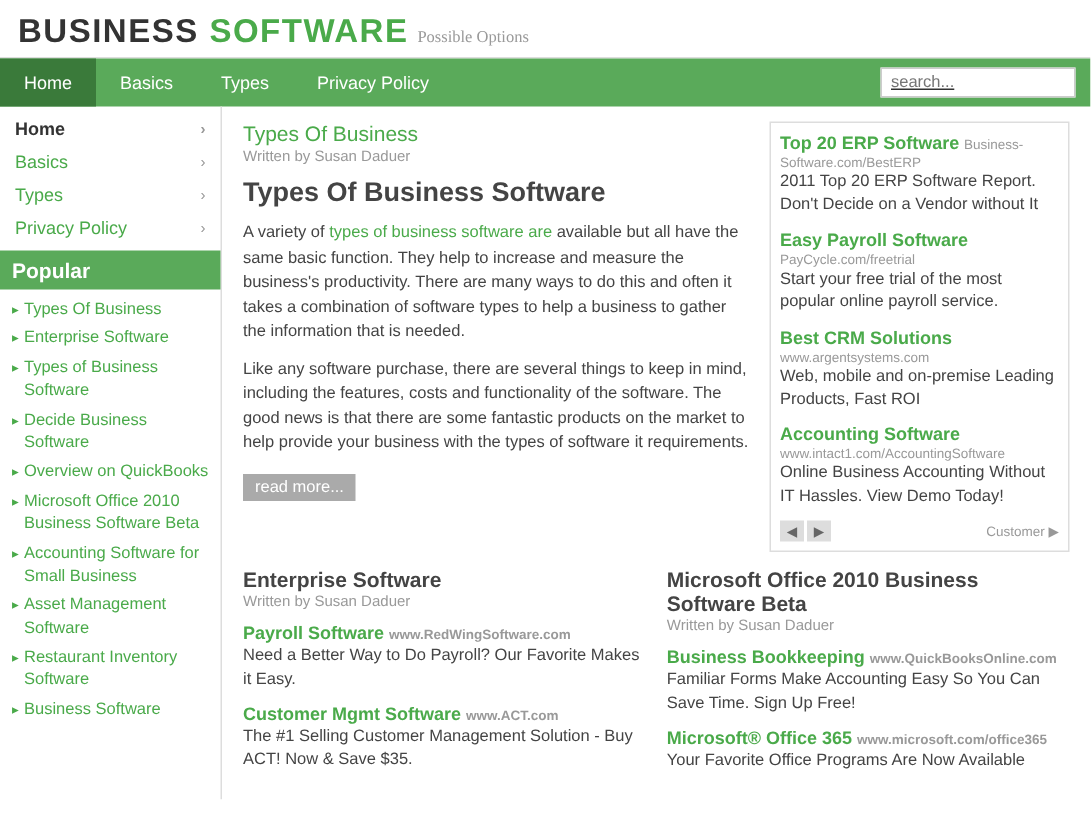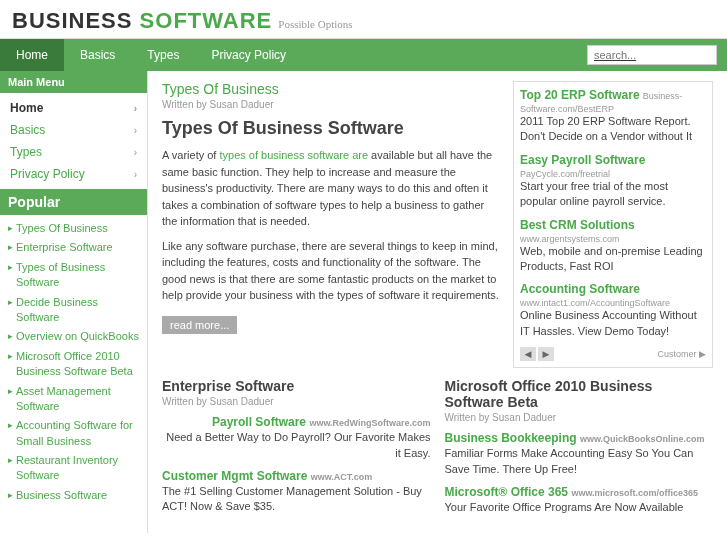--- a/index.html
+++ b/index.html
@@ -85,38 +85,37 @@
   <div class="nav-item">Types</div>
   <div class="nav-item">Privacy Policy</div>
   <div class="search-area">
     <input type="text" style="font-size: 11px; padding: 3px 6px; border: 1px solid rgb(204, 204, 204); color: rgb(153, 153, 153); width: 130px;" placeholder="search...">
   </div>
 </div>
 
 <div id="main">
 
   <div id="sidebar">
-    <div class="sidebar-section-title">Main Menu</div>
     <div class="sidebar-menu">
       <a style="color:#333;font-weight:bold;">Home <span class="arrow">›</span></a>
       <a>Basics <span class="arrow">›</span></a>
       <a>Types <span class="arrow">›</span></a>
       <a>Privacy Policy <span class="arrow">›</span></a>
     </div>
     <div class="popular-section">
       <div class="pop-title sidebar-section-title">Popular</div>
       <div class="popular-list">
         <a>Types Of Business</a>
         <a>Enterprise Software</a>
         <a>Types of Business Software</a>
         <a>Decide Business Software</a>
         <a>Overview on QuickBooks</a>
         <a>Microsoft Office 2010 Business Software Beta</a>
+        <a>Accounting Software for Small Business</a>
         <a>Asset Management Software</a>
-        <a>Accounting Software for Small Business</a>
         <a>Restaurant Inventory Software</a>
         <a>Business Software</a>
       </div>
     </div>
   </div>
 
   <div id="content">
 
     <div class="content-columns">
       <div class="col-left">
@@ -161,36 +160,36 @@
           </div>
         </div>
       </div>
     </div>
 
     <div class="bottom-columns">
 
       <div class="bottom-col">
         <div class="bottom-col-title">Enterprise Software</div>
         <div class="written-by">Written by Susan Daduer</div>
-        <div style="margin-bottom:6px;text-align:right;">
+        <div style="margin-bottom:6px;">
           <a class="sub-article-link">Payroll Software <span class="ad-item-url">www.RedWingSoftware.com</span></a>
           <div class="sub-article-desc">Need a Better Way to Do Payroll? Our Favorite Makes it Easy.</div>
         </div>
         <div>
           <a class="sub-article-link">Customer Mgmt Software <span class="ad-item-url">www.ACT.com</span></a>
           <div class="sub-article-desc">The #1 Selling Customer Management Solution - Buy ACT! Now &amp; Save $35.</div>
         </div>
       </div>
 
       <div class="bottom-col">
         <div class="bottom-col-title">Microsoft Office 2010 Business Software Beta</div>
         <div class="written-by">Written by Susan Daduer</div>
         <div style="margin-bottom:6px;">
           <a class="sub-article-link">Business Bookkeeping <span class="ad-item-url">www.QuickBooksOnline.com</span></a>
-          <div class="sub-article-desc">Familiar Forms Make Accounting Easy So You Can Save Time. There Up Free!</div>
+          <div class="sub-article-desc">Familiar Forms Make Accounting Easy So You Can Save Time. Sign Up Free!</div>
         </div>
         <div>
           <a class="sub-article-link">Microsoft® Office 365 <span class="ad-item-url">www.microsoft.com/office365</span></a>
           <div class="sub-article-desc">Your Favorite Office Programs Are Now Available</div>
         </div>
       </div>
     </div>
 
   </div>
 </div>

